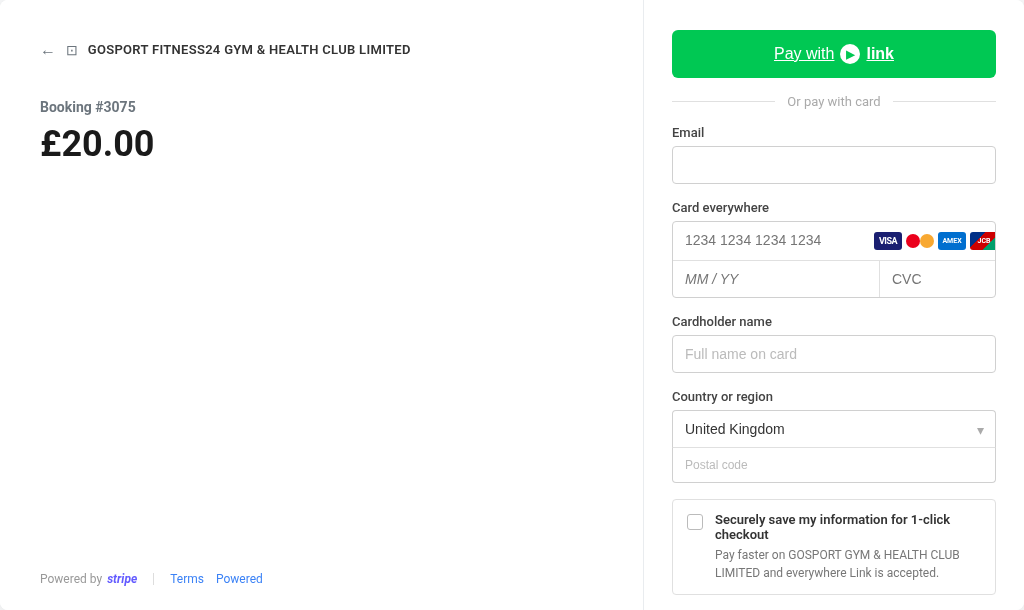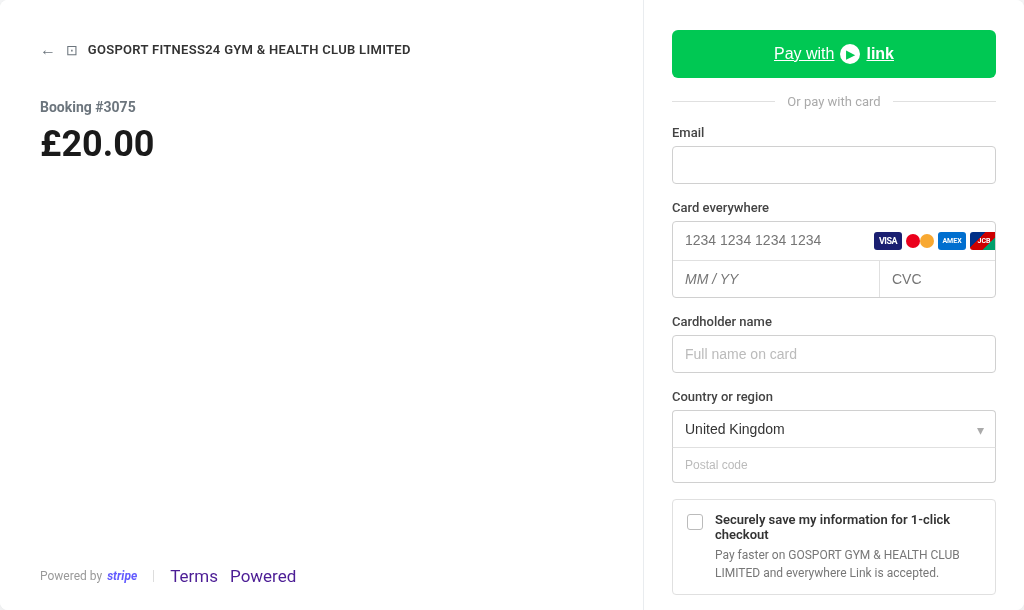--- a/index.html
+++ b/index.html
@@ -84,22 +84,22 @@
       font-style: italic;
       font-weight: 700;
       color: #635bff;
       font-size: 12px;
     }
     .footer-links {
       display: flex;
       gap: 12px;
     }
     .footer-link {
-      font-size: 17px;
-      color: #4c1d95;
+      font-size: 12px;
+      color: #3b82f6;
       text-decoration: none;
       cursor: pointer;
     }
     .divider-v {
       width: 1px;
       height: 12px;
       background: #ddd;
     }
 
     

